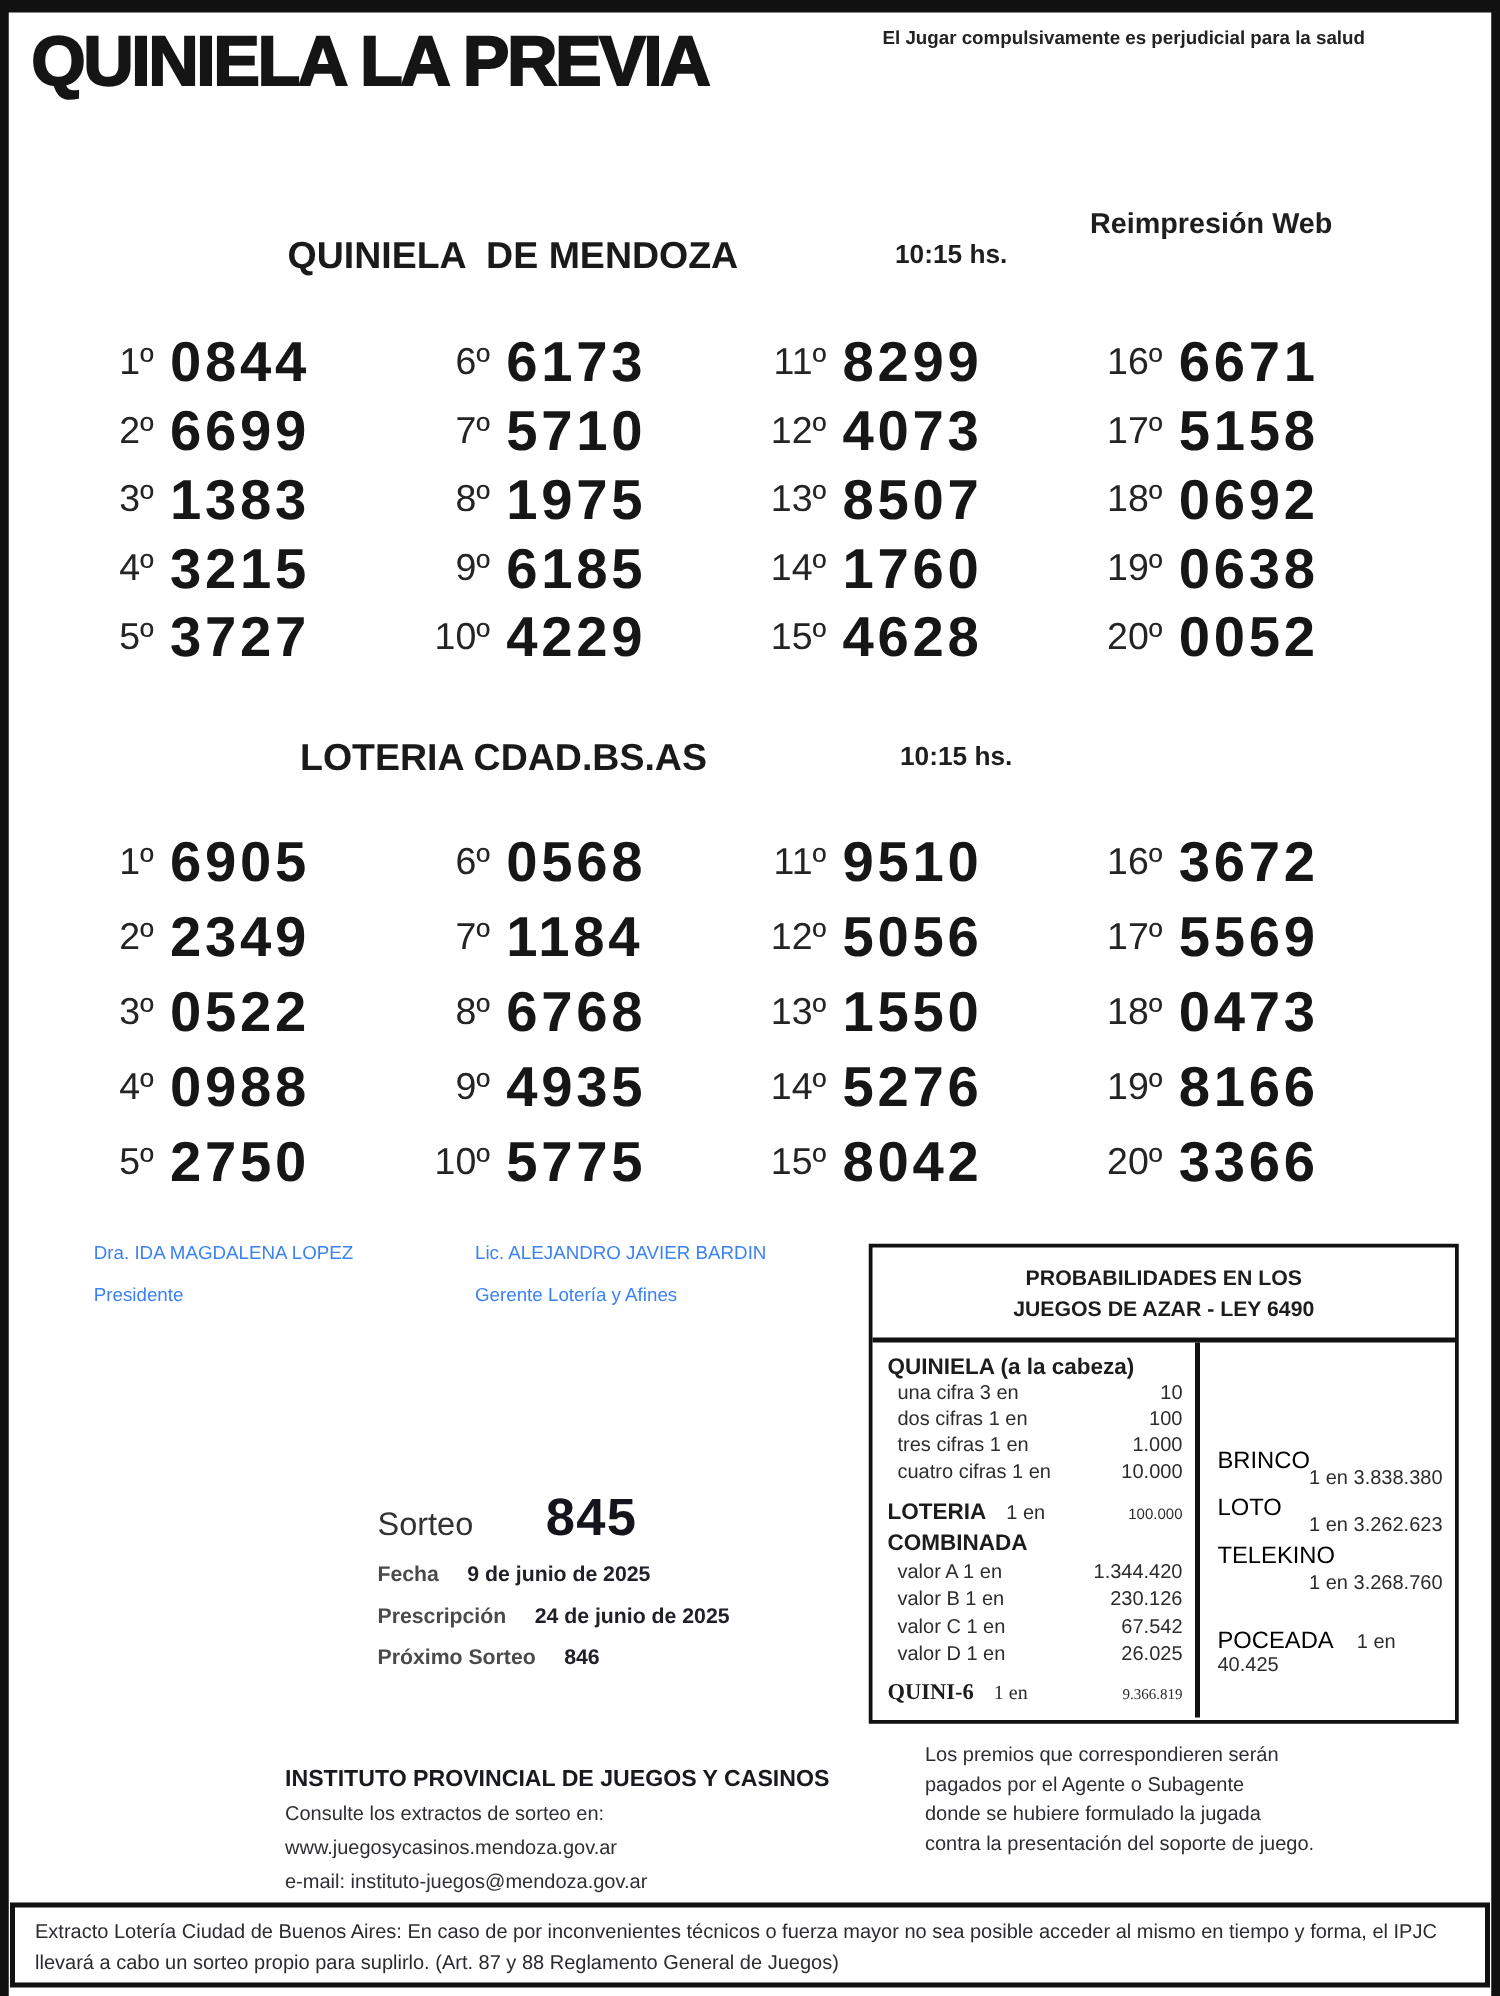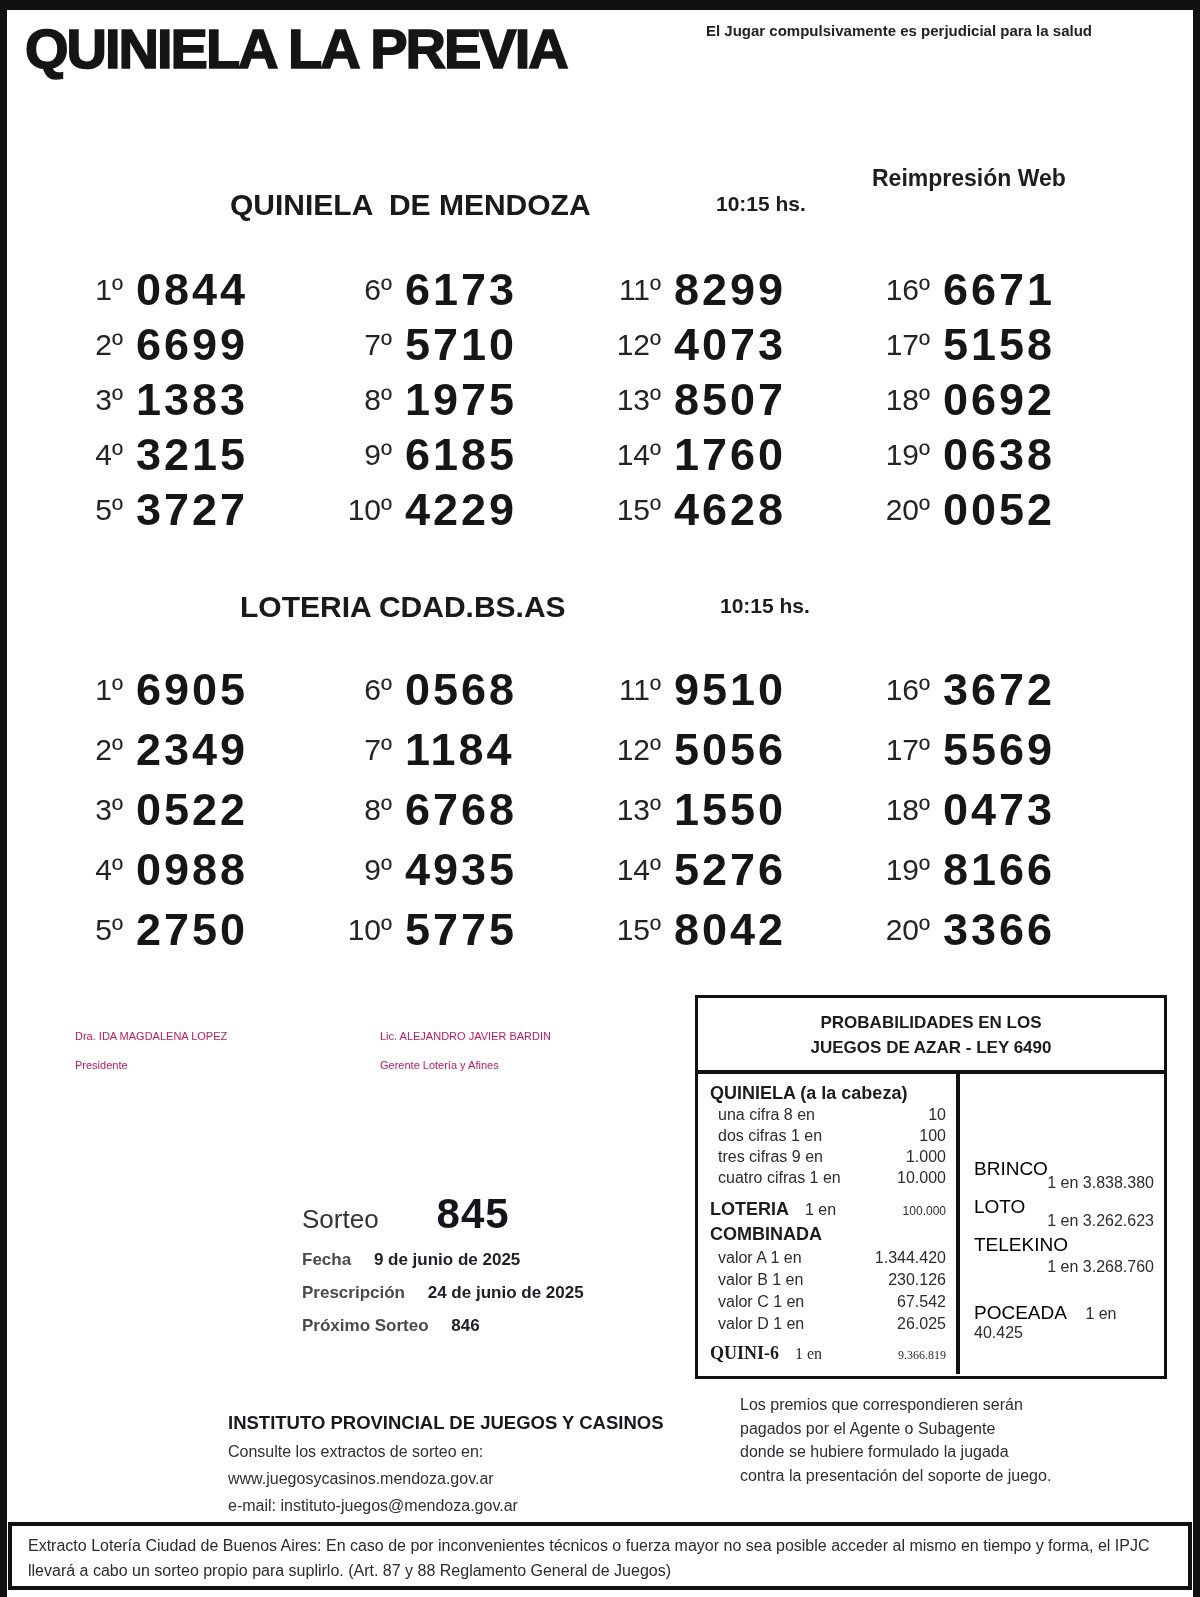--- a/index.html
+++ b/index.html
@@ -51,21 +51,21 @@
   .g2 { top: 660px; grid-template-rows: repeat(5, 60px); }
   .result-cell { display: flex; align-items: center; white-space: nowrap; }
   .result-cell .pos {
     width: 74px; text-align: right; padding-right: 13px;
     font-size: 30px; color: #242424;
   }
   .result-cell .num {
     font-size: 45px; font-weight: bold; letter-spacing: 3px; color: #161616;
   }
 
-  .signature { position: absolute; top: 1030px; font-size: 11px; color: #be185d; }
+  .signature { position: absolute; top: 994px; font-size: 15px; color: #3b82f6; }
   .sig1 { left: 75px; }
   .sig2 { left: 380px; }
   .signature .role { margin-top: 17px; }
 
   
   .prob-box {
     position: absolute; left: 695px; top: 995px; width: 472px; height: 384px;
     border: 3px solid #111; background: #fff;
   }
   .prob-title {
@@ -363,31 +363,31 @@
     <div class="prob-title">
       <div>PROBABILIDADES EN LOS</div>
       <div>JUEGOS DE AZAR - LEY 6490</div>
     </div>
     <div class="prob-body">
       <div class="prob-left">
         <div class="prob-sec-head">QUINIELA (a la cabeza)</div>
         <div class="quin-rows">
 
             <div class="prob-row">
-              <span class="pr-label">una cifra  8 en</span>
+              <span class="pr-label">una cifra  3 en</span>
               <span class="pr-val">10</span>
             </div>
 
             <div class="prob-row">
               <span class="pr-label">dos cifras 1 en</span>
               <span class="pr-val">100</span>
             </div>
 
             <div class="prob-row">
-              <span class="pr-label">tres cifras 9 en</span>
+              <span class="pr-label">tres cifras 1 en</span>
               <span class="pr-val">1.000</span>
             </div>
 
             <div class="prob-row">
               <span class="pr-label">cuatro cifras 1 en</span>
               <span class="pr-val">10.000</span>
             </div>
           </div>
         <div class="row-loteria">
           <span class="pr-name">LOTERIA</span>

